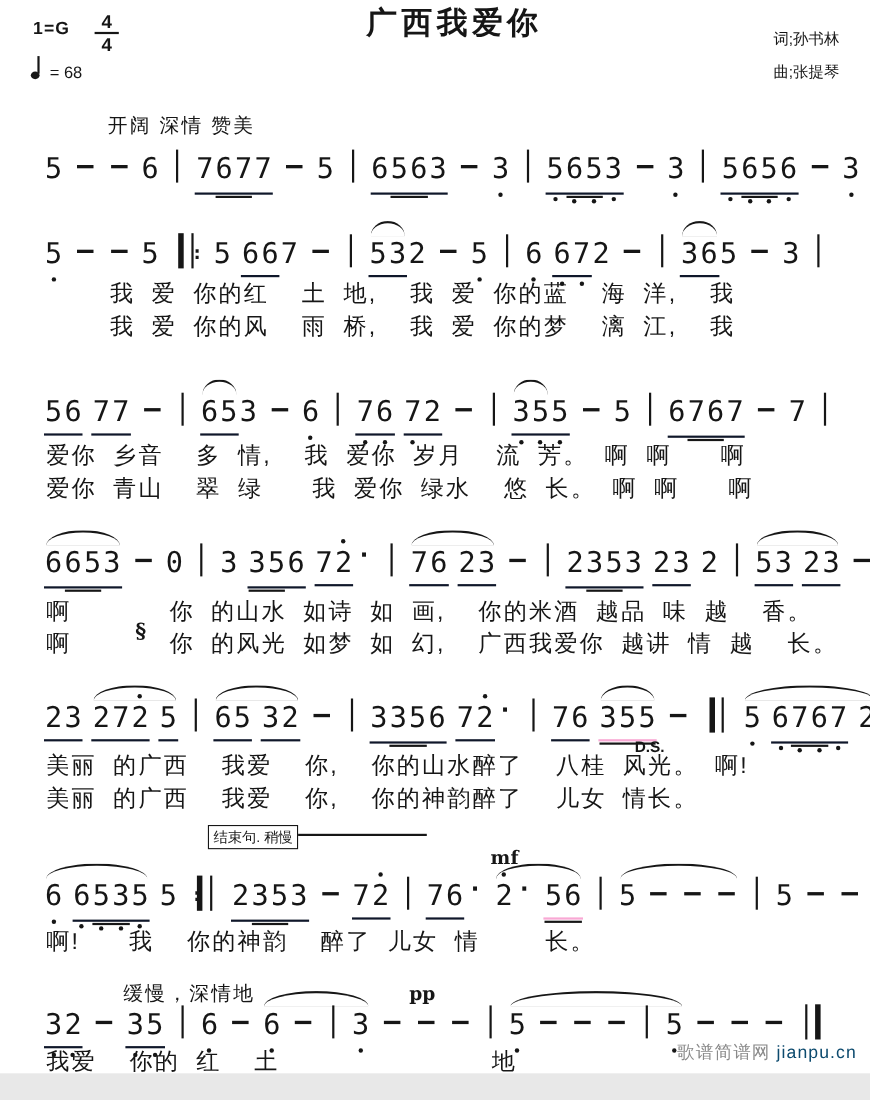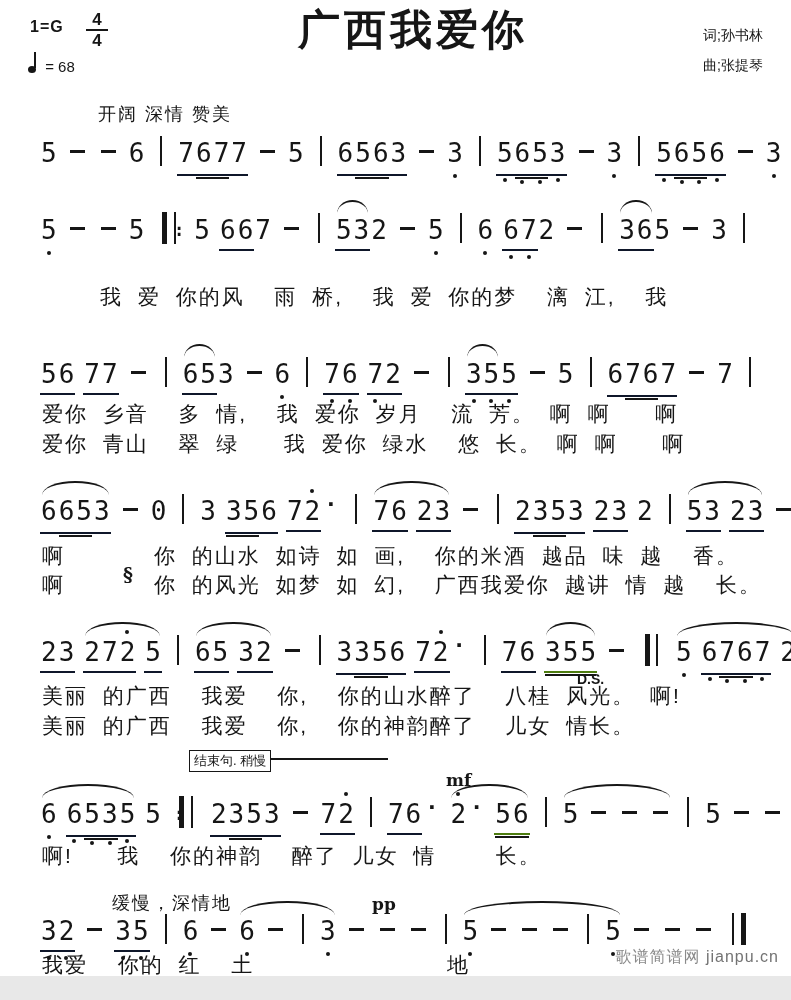--- a/index.html
+++ b/index.html
@@ -8,40 +8,40 @@
 
   
   .keysig{position:absolute;left:30px;top:18px;font-weight:bold;font-size:16px;letter-spacing:1px;}
   .meter{position:absolute;left:86px;top:10px;width:22px;text-align:center;font-weight:bold;
          font-size:17px;line-height:19px;}
   .meter .mt{border-bottom:2px solid #161616;}
   .tempo{position:absolute;left:28px;top:58px;font-size:15px;}
   .qnote{display:inline-block;position:relative;width:8px;height:7px;background:#161616;
          border-radius:50%;margin-right:5px;vertical-align:-1px;}
   .qnote::after{content:'';position:absolute;right:0;top:-14px;width:2px;height:16px;background:#161616;}
-  .title{position:absolute;left:0;right:0;top:2px;margin:0;text-align:center;font-size:42px;
+  .title{position:absolute;left:0;right:0;top:2px;margin:0;text-align:center;font-size:28px;
          font-weight:600;letter-spacing:4px;font-family:"Liberation Serif",serif;padding-left:35px;}
   .credits{position:absolute;right:28px;top:20px;font-size:14px;line-height:30px;}
 
   
   .music{position:absolute;left:40px;width:748px;height:46px;font-family:"DejaVu Sans Mono",monospace;
          font-size:26px;line-height:34px;white-space:nowrap;}
   .music .note{display:inline-block;position:relative;padding:0 1px;}
   .music .sp{display:inline-block;width:8px;}
   .music .dash{display:inline-block;width:15px;height:3px;background:#161616;margin:0 4px;vertical-align:9px;}
   .music .bar{display:inline-block;width:2px;height:30px;background:#161616;margin:0 7px;vertical-align:-4px;}
   .rbegin,.rend,.dbar,.fbar{display:inline-block;position:relative;height:32px;vertical-align:-5px;margin:0 9px;}
   .rbegin{width:7px;border-left:5px solid #161616;border-right:2px solid #161616;}
   .rbegin::after{content:':';position:absolute;right:-10px;top:1px;font-size:17px;font-weight:bold;}
   .rend{width:7px;border-left:5px solid #161616;border-right:2px solid #161616;}
   .rend::before{content:':';position:absolute;left:-10px;top:1px;font-size:17px;font-weight:bold;}
   .dbar{width:6px;border-left:5px solid #161616;border-right:2px solid #161616;}
   .fbar{width:7px;border-left:2px solid #161616;border-right:5px solid #161616;}
   .u1{display:inline-block;border-bottom:2px solid #0f172a;padding-bottom:2px;}
-  .u2{display:inline-block;position:relative;border-bottom:2px solid #4d7c0f;padding-bottom:2px;}
+  .u2{display:inline-block;position:relative;border-bottom:2px solid #f9a8d4;padding-bottom:2px;}
   .u2::after{content:'';position:absolute;left:1px;right:1px;bottom:-5px;height:2px;background:#161616;}
   .u1 .u2{border-bottom:none;}
   .u1 .u2::after{bottom:-7px;}
   .note.ld::after{content:'';position:absolute;left:50%;margin-left:-2px;bottom:-8px;width:4px;height:4px;
                   border-radius:50%;background:#161616;}
   .u1 .note.ld::after{bottom:-12px;}
   .u2 .note.ld::after,.u1 .u2 .note.ld::after{bottom:-14px;}
   .note.hd::before{content:'';position:absolute;left:50%;margin-left:-2px;top:-5px;width:4px;height:4px;
                    border-radius:50%;background:#161616;}
   .aug{display:inline-block;font-weight:bold;margin:0 3px;vertical-align:8px;font-size:22px;line-height:1;}
@@ -58,21 +58,21 @@
   .expr{font-size:18px;letter-spacing:2px;text-align:center;}
   .dyn{font-family:"DejaVu Serif",serif;font-weight:bold;font-size:17px;}
   .ds{font-weight:bold;font-size:14px;}
   .segno{font-size:19px;font-weight:bold;font-family:"DejaVu Serif",serif;}
   .ending{font-size:13px;border:1px solid #161616;padding:1px 4px;background:#fff;}
   .ending-line{position:absolute;left:190px;top:758px;width:198px;border-top:2px solid #161616;z-index:1;}
 
   
   .watermark{position:absolute;right:12px;bottom:8px;font-size:16px;letter-spacing:1px;}
   .watermark .site{color:#8a8a8a;margin-top:44px;}
-  .watermark .domain{color:#737373;}
+  .watermark .domain{color:#0c4a6e;}
 </style>
 </head>
 <body>
 
 <div class="page">
 
   <div class="keysig">1=G</div>
 
   <div class="meter">
     <div class="mt">4</div>
@@ -92,20 +92,21 @@
   </div>
 
   <div class="music" style="top:136px"><span class="note">5</span><span class="sp"></span><span class="dash"></span><span class="sp"></span><span class="dash"></span><span class="sp"></span><span class="note">6</span><span class="sp"></span><span class="bar"></span><span class="sp"></span><span class="u1"><span class="note">7</span><span class="u2"><span class="note">6</span><span class="note">7</span></span><span class="note">7</span></span><span class="sp"></span><span class="dash"></span><span class="sp"></span><span class="note">5</span><span class="sp"></span><span class="bar"></span><span class="sp"></span><span class="u1"><span class="note">6</span><span class="u2"><span class="note">5</span><span class="note">6</span></span><span class="note">3</span></span><span class="sp"></span><span class="dash"></span><span class="sp"></span><span class="note ld">3</span><span class="sp"></span><span class="bar"></span><span class="sp"></span><span class="u1"><span class="note ld">5</span><span class="u2"><span class="note ld">6</span><span class="note ld">5</span></span><span class="note ld">3</span></span><span class="sp"></span><span class="dash"></span><span class="sp"></span><span class="note ld">3</span><span class="sp"></span><span class="bar"></span><span class="sp"></span><span class="u1"><span class="note ld">5</span><span class="u2"><span class="note ld">6</span><span class="note ld">5</span></span><span class="note ld">6</span></span><span class="sp"></span><span class="dash"></span><span class="sp"></span><span class="note ld">3</span><span class="sp"></span></div>
   <div class="music" style="top:212px"><span class="note ld">5</span><span class="sp"></span><span class="dash"></span><span class="sp"></span><span class="dash"></span><span class="sp"></span><span class="note">5</span><span class="sp"></span><span class="rbegin"></span><span class="sp"></span><span class="note">5</span><span class="sp"></span><span class="u1"><span class="note">6</span><span class="note">6</span></span><span class="note">7</span><span class="sp"></span><span class="dash"></span><span class="sp"></span><span class="bar"></span><span class="sp"></span><span class="arc"><span class="u1"><span class="note">5</span><span class="note">3</span></span></span><span class="note">2</span><span class="sp"></span><span class="dash"></span><span class="sp"></span><span class="note ld">5</span><span class="sp"></span><span class="bar"></span><span class="sp"></span><span class="note ld">6</span><span class="sp"></span><span class="u1"><span class="note ld">6</span><span class="note ld">7</span></span><span class="note">2</span><span class="sp"></span><span class="dash"></span><span class="sp"></span><span class="bar"></span><span class="sp"></span><span class="arc"><span class="u1"><span class="note">3</span><span class="note">6</span></span></span><span class="note">5</span><span class="sp"></span><span class="dash"></span><span class="sp"></span><span class="note">3</span><span class="sp"></span><span class="bar"></span></div>
   <div class="music" style="top:357px"><span class="u1"><span class="note">5</span><span class="note">6</span></span><span class="sp"></span><span class="u1"><span class="note">7</span><span class="note">7</span></span><span class="sp"></span><span class="dash"></span><span class="sp"></span><span class="bar"></span><span class="sp"></span><span class="arc"><span class="u1"><span class="note">6</span><span class="note">5</span></span></span><span class="note">3</span><span class="sp"></span><span class="dash"></span><span class="sp"></span><span class="note ld">6</span><span class="sp"></span><span class="bar"></span><span class="sp"></span><span class="u1"><span class="note ld">7</span><span class="note ld">6</span></span><span class="sp"></span><span class="u1"><span class="note ld">7</span><span class="note">2</span></span><span class="sp"></span><span class="dash"></span><span class="sp"></span><span class="bar"></span><span class="sp"></span><span class="u1"><span class="arc"><span class="note ld">3</span><span class="note ld">5</span></span><span class="note ld">5</span></span><span class="sp"></span><span class="dash"></span><span class="sp"></span><span class="note">5</span><span class="sp"></span><span class="bar"></span><span class="sp"></span><span class="u1"><span class="note">6</span><span class="u2"><span class="note">7</span><span class="note">6</span></span><span class="note">7</span></span><span class="sp"></span><span class="dash"></span><span class="sp"></span><span class="note">7</span><span class="sp"></span><span class="bar"></span></div>
   <div class="music" style="top:494px"><span class="arc"><span class="u1"><span class="note">6</span><span class="u2"><span class="note">6</span><span class="note">5</span></span><span class="note">3</span></span></span><span class="sp"></span><span class="dash"></span><span class="sp"></span><span class="note">0</span><span class="sp"></span><span class="bar"></span><span class="sp"></span><span class="note">3</span><span class="sp"></span><span class="u1"><span class="u2"><span class="note">3</span><span class="note">5</span></span><span class="note">6</span></span><span class="sp"></span><span class="u1"><span class="note">7</span><span class="note hd">2</span></span><span class="aug">·</span><span class="sp"></span><span class="bar"></span><span class="sp"></span><span class="arc"><span class="u1"><span class="note">7</span><span class="note">6</span></span><span class="sp"></span><span class="u1"><span class="note">2</span><span class="note">3</span></span></span><span class="sp"></span><span class="dash"></span><span class="sp"></span><span class="bar"></span><span class="sp"></span><span class="u1"><span class="note">2</span><span class="u2"><span class="note">3</span><span class="note">5</span></span><span class="note">3</span></span><span class="sp"></span><span class="u1"><span class="note">2</span><span class="note">3</span></span><span class="sp"></span><span class="note">2</span><span class="sp"></span><span class="bar"></span><span class="sp"></span><span class="arc"><span class="u1"><span class="note">5</span><span class="note">3</span></span><span class="sp"></span><span class="u1"><span class="note">2</span><span class="note">3</span></span></span><span class="sp"></span><span class="dash"></span><span class="sp"></span></div>
   <div class="music" style="top:634px"><span class="u1"><span class="note">2</span><span class="note">3</span></span><span class="sp"></span><span class="arc"><span class="u1"><span class="note">2</span><span class="note">7</span><span class="note hd">2</span></span><span class="sp"></span><span class="u1"><span class="note">5</span></span></span><span class="sp"></span><span class="bar"></span><span class="sp"></span><span class="arc"><span class="u1"><span class="note">6</span><span class="note">5</span></span><span class="sp"></span><span class="u1"><span class="note">3</span><span class="note">2</span></span></span><span class="sp"></span><span class="dash"></span><span class="sp"></span><span class="bar"></span><span class="sp"></span><span class="u1"><span class="note">3</span><span class="u2"><span class="note">3</span><span class="note">5</span></span><span class="note">6</span></span><span class="sp"></span><span class="u1"><span class="note">7</span><span class="note hd">2</span></span><span class="aug">·</span><span class="sp"></span><span class="bar"></span><span class="sp"></span><span class="u1"><span class="note">7</span><span class="note">6</span></span><span class="sp"></span><span class="arc"><span class="u2"><span class="note">3</span><span class="note">5</span><span class="note">5</span></span></span><span class="sp"></span><span class="dash"></span><span class="sp"></span><span class="dbar"></span><span class="sp"></span><span class="arc"><span class="note ld">5</span><span class="sp"></span><span class="u1"><span class="note ld">6</span><span class="u2"><span class="note ld">7</span><span class="note ld">6</span></span><span class="note ld">7</span></span><span class="sp"></span><span class="note">2</span></span><span class="sp"></span></div>
   <div class="music" style="top:796px"><span class="arc"><span class="note ld">6</span><span class="sp"></span><span class="u1"><span class="note ld">6</span><span class="u2"><span class="note ld">5</span><span class="note ld">3</span></span><span class="note ld">5</span></span></span><span class="sp"></span><span class="note">5</span><span class="sp"></span><span class="rend"></span><span class="sp"></span><span class="u1"><span class="note">2</span><span class="u2"><span class="note">3</span><span class="note">5</span></span><span class="note">3</span></span><span class="sp"></span><span class="dash"></span><span class="sp"></span><span class="u1"><span class="note">7</span><span class="note hd">2</span></span><span class="sp"></span><span class="bar"></span><span class="sp"></span><span class="u1"><span class="note">7</span><span class="note">6</span></span><span class="aug">·</span><span class="sp"></span><span class="arc"><span class="note hd">2</span><span class="aug">·</span><span class="sp"></span><span class="u2"><span class="note">5</span><span class="note">6</span></span></span><span class="sp"></span><span class="bar"></span><span class="sp"></span><span class="arc"><span class="note">5</span><span class="sp"></span><span class="dash"></span><span class="sp"></span><span class="dash"></span><span class="sp"></span><span class="dash"></span></span><span class="sp"></span><span class="bar"></span><span class="sp"></span><span class="note">5</span><span class="sp"></span><span class="dash"></span><span class="sp"></span><span class="dash"></span><span class="sp"></span><span class="sp"></span></div>
   <div class="music" style="top:913px"><span class="u1"><span class="note ld">3</span><span class="note ld">2</span></span><span class="sp"></span><span class="dash"></span><span class="sp"></span><span class="u1"><span class="note ld">3</span><span class="note ld">5</span></span><span class="sp"></span><span class="bar"></span><span class="sp"></span><span class="note ld">6</span><span class="sp"></span><span class="dash"></span><span class="sp"></span><span class="arc"><span class="note ld">6</span><span class="sp"></span><span class="dash"></span><span class="sp"></span><span class="bar"></span><span class="sp"></span><span class="note ld">3</span></span><span class="sp"></span><span class="dash"></span><span class="sp"></span><span class="dash"></span><span class="sp"></span><span class="dash"></span><span class="sp"></span><span class="bar"></span><span class="sp"></span><span class="arc"><span class="note ld">5</span><span class="sp"></span><span class="dash"></span><span class="sp"></span><span class="dash"></span><span class="sp"></span><span class="dash"></span><span class="sp"></span><span class="bar"></span><span class="sp"></span><span class="note ld">5</span></span><span class="sp"></span><span class="dash"></span><span class="sp"></span><span class="dash"></span><span class="sp"></span><span class="dash"></span><span class="sp"></span><span class="fbar"></span></div>
 
+  <div class="lyric indent" style="top:253px">我 爱 你的红  土 地,  我 爱 你的蓝  海 洋,  我</div>
   <div class="lyric indent" style="top:283px">我 爱 你的风  雨 桥,  我 爱 你的梦  漓 江,  我</div>
   <div class="lyric" style="top:400px">爱你 乡音  多 情,  我 爱你 岁月  流 芳。 啊 啊   啊</div>
   <div class="lyric" style="top:430px">爱你 青山  翠 绿   我 爱你 绿水  悠 长。 啊 啊   啊</div>
   <div class="lyric" style="top:542px">啊      你 的山水 如诗 如 画,  你的米酒 越品 味 越  香。</div>
   <div class="lyric" style="top:571px">啊      你 的风光 如梦 如 幻,  广西我爱你 越讲 情 越  长。</div>
   <div class="lyric" style="top:682px">美丽 的广西  我爱  你,  你的山水醉了  八桂 风光。 啊!</div>
   <div class="lyric" style="top:712px">美丽 的广西  我爱  你,  你的神韵醉了  儿女 情长。</div>
   <div class="lyric" style="top:842px">啊!   我  你的神韵  醉了 儿女 情    长。</div>
   <div class="lyric" style="top:951px">我爱  你的 红  土             地</div>
 

